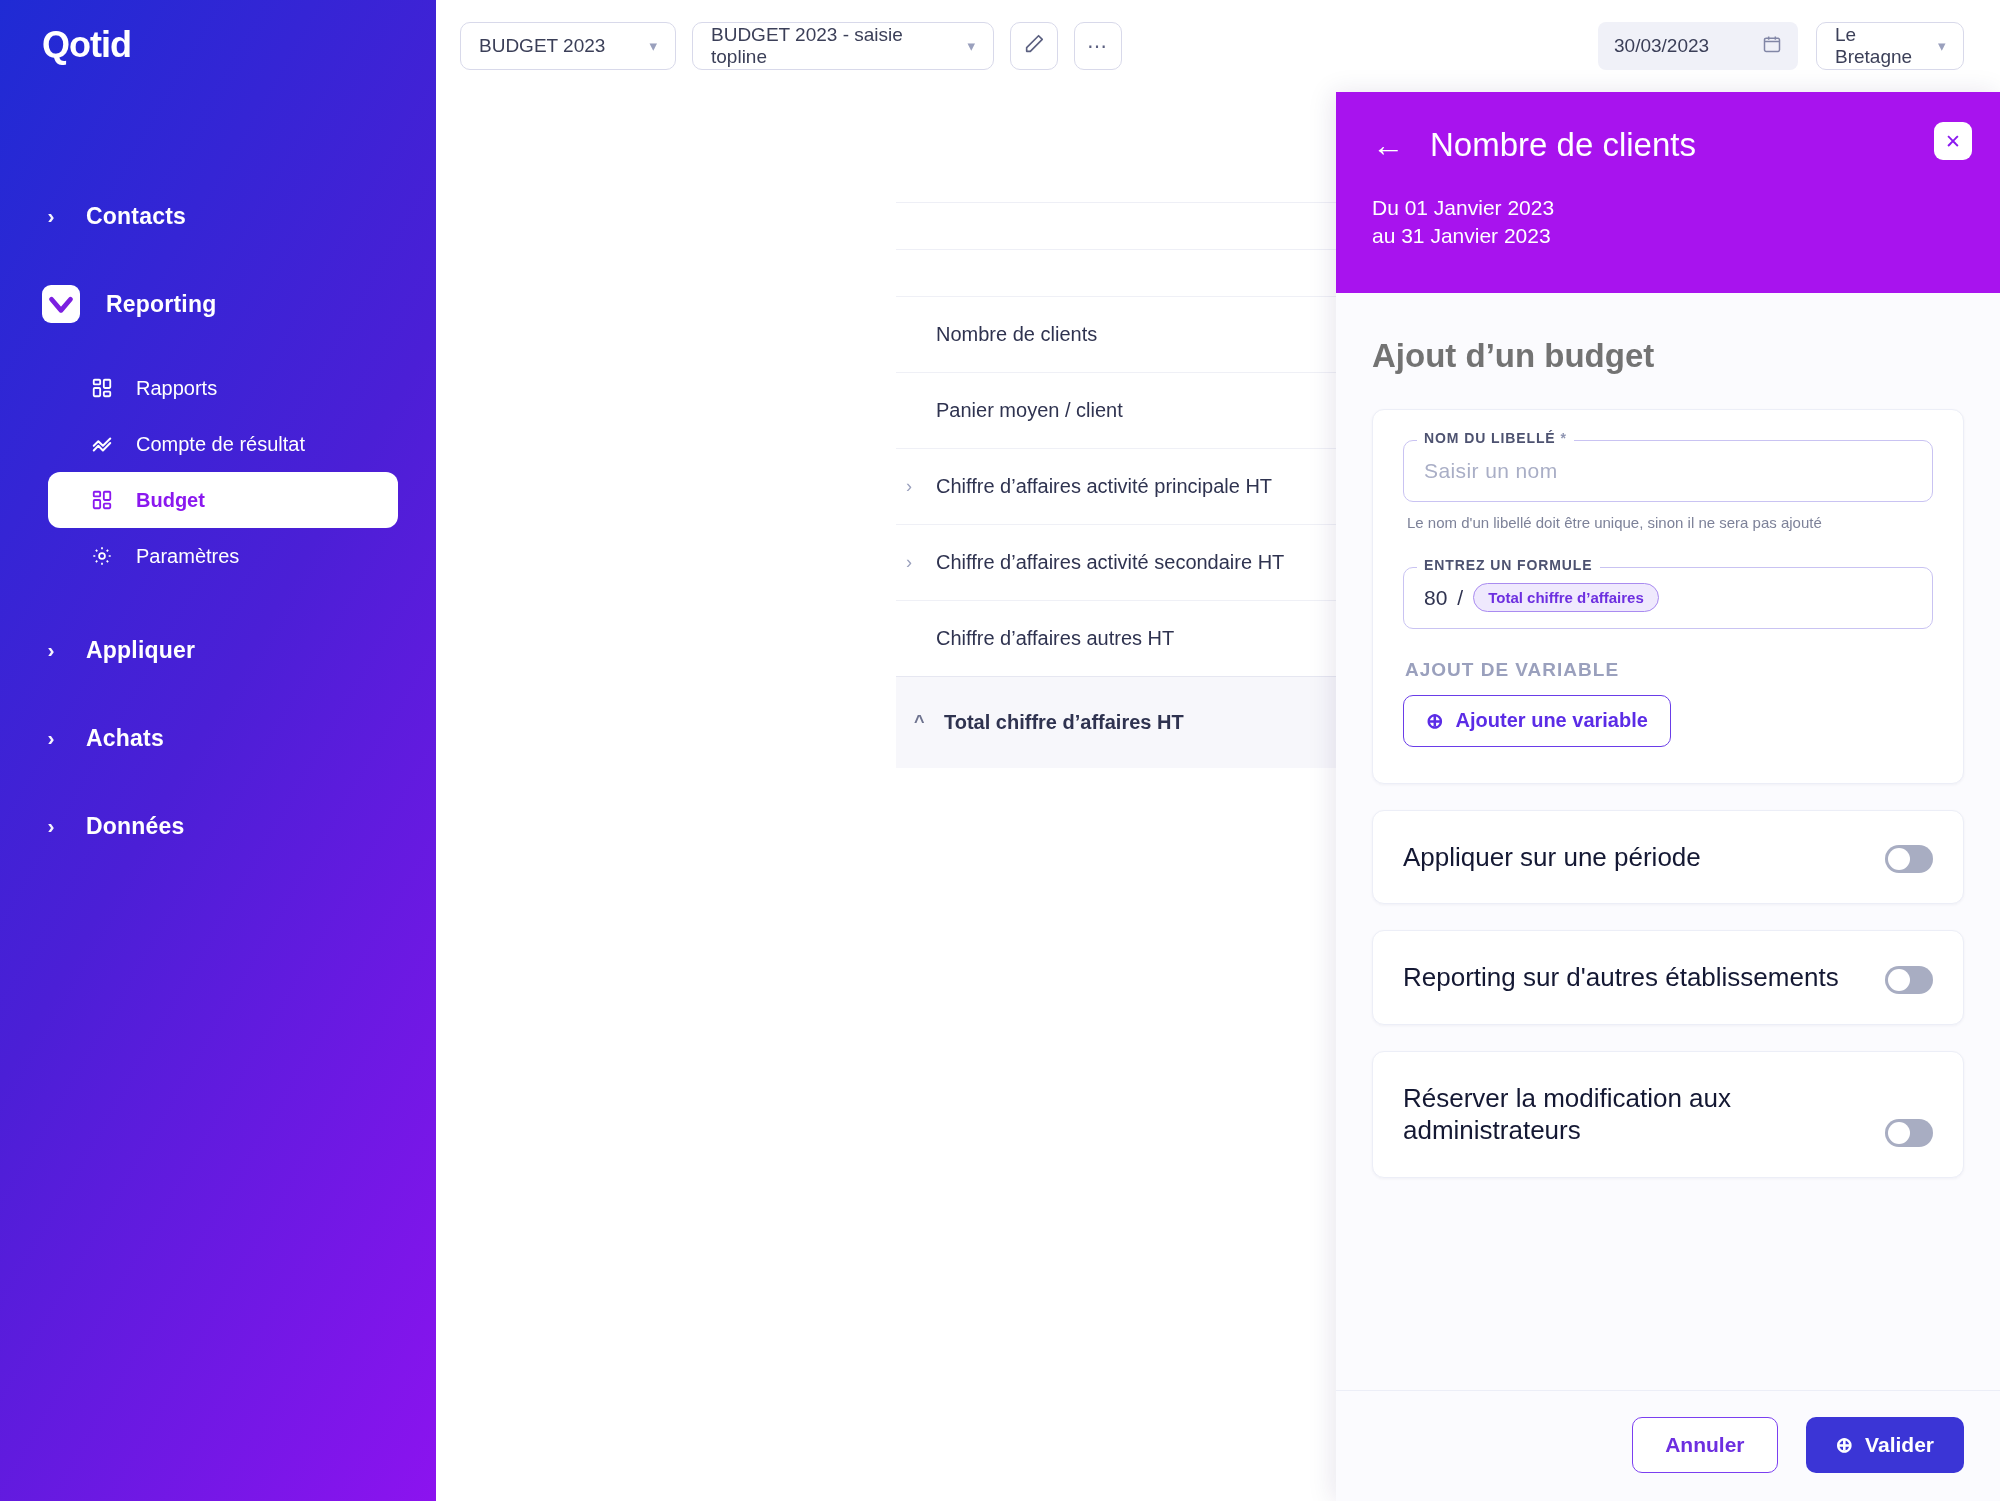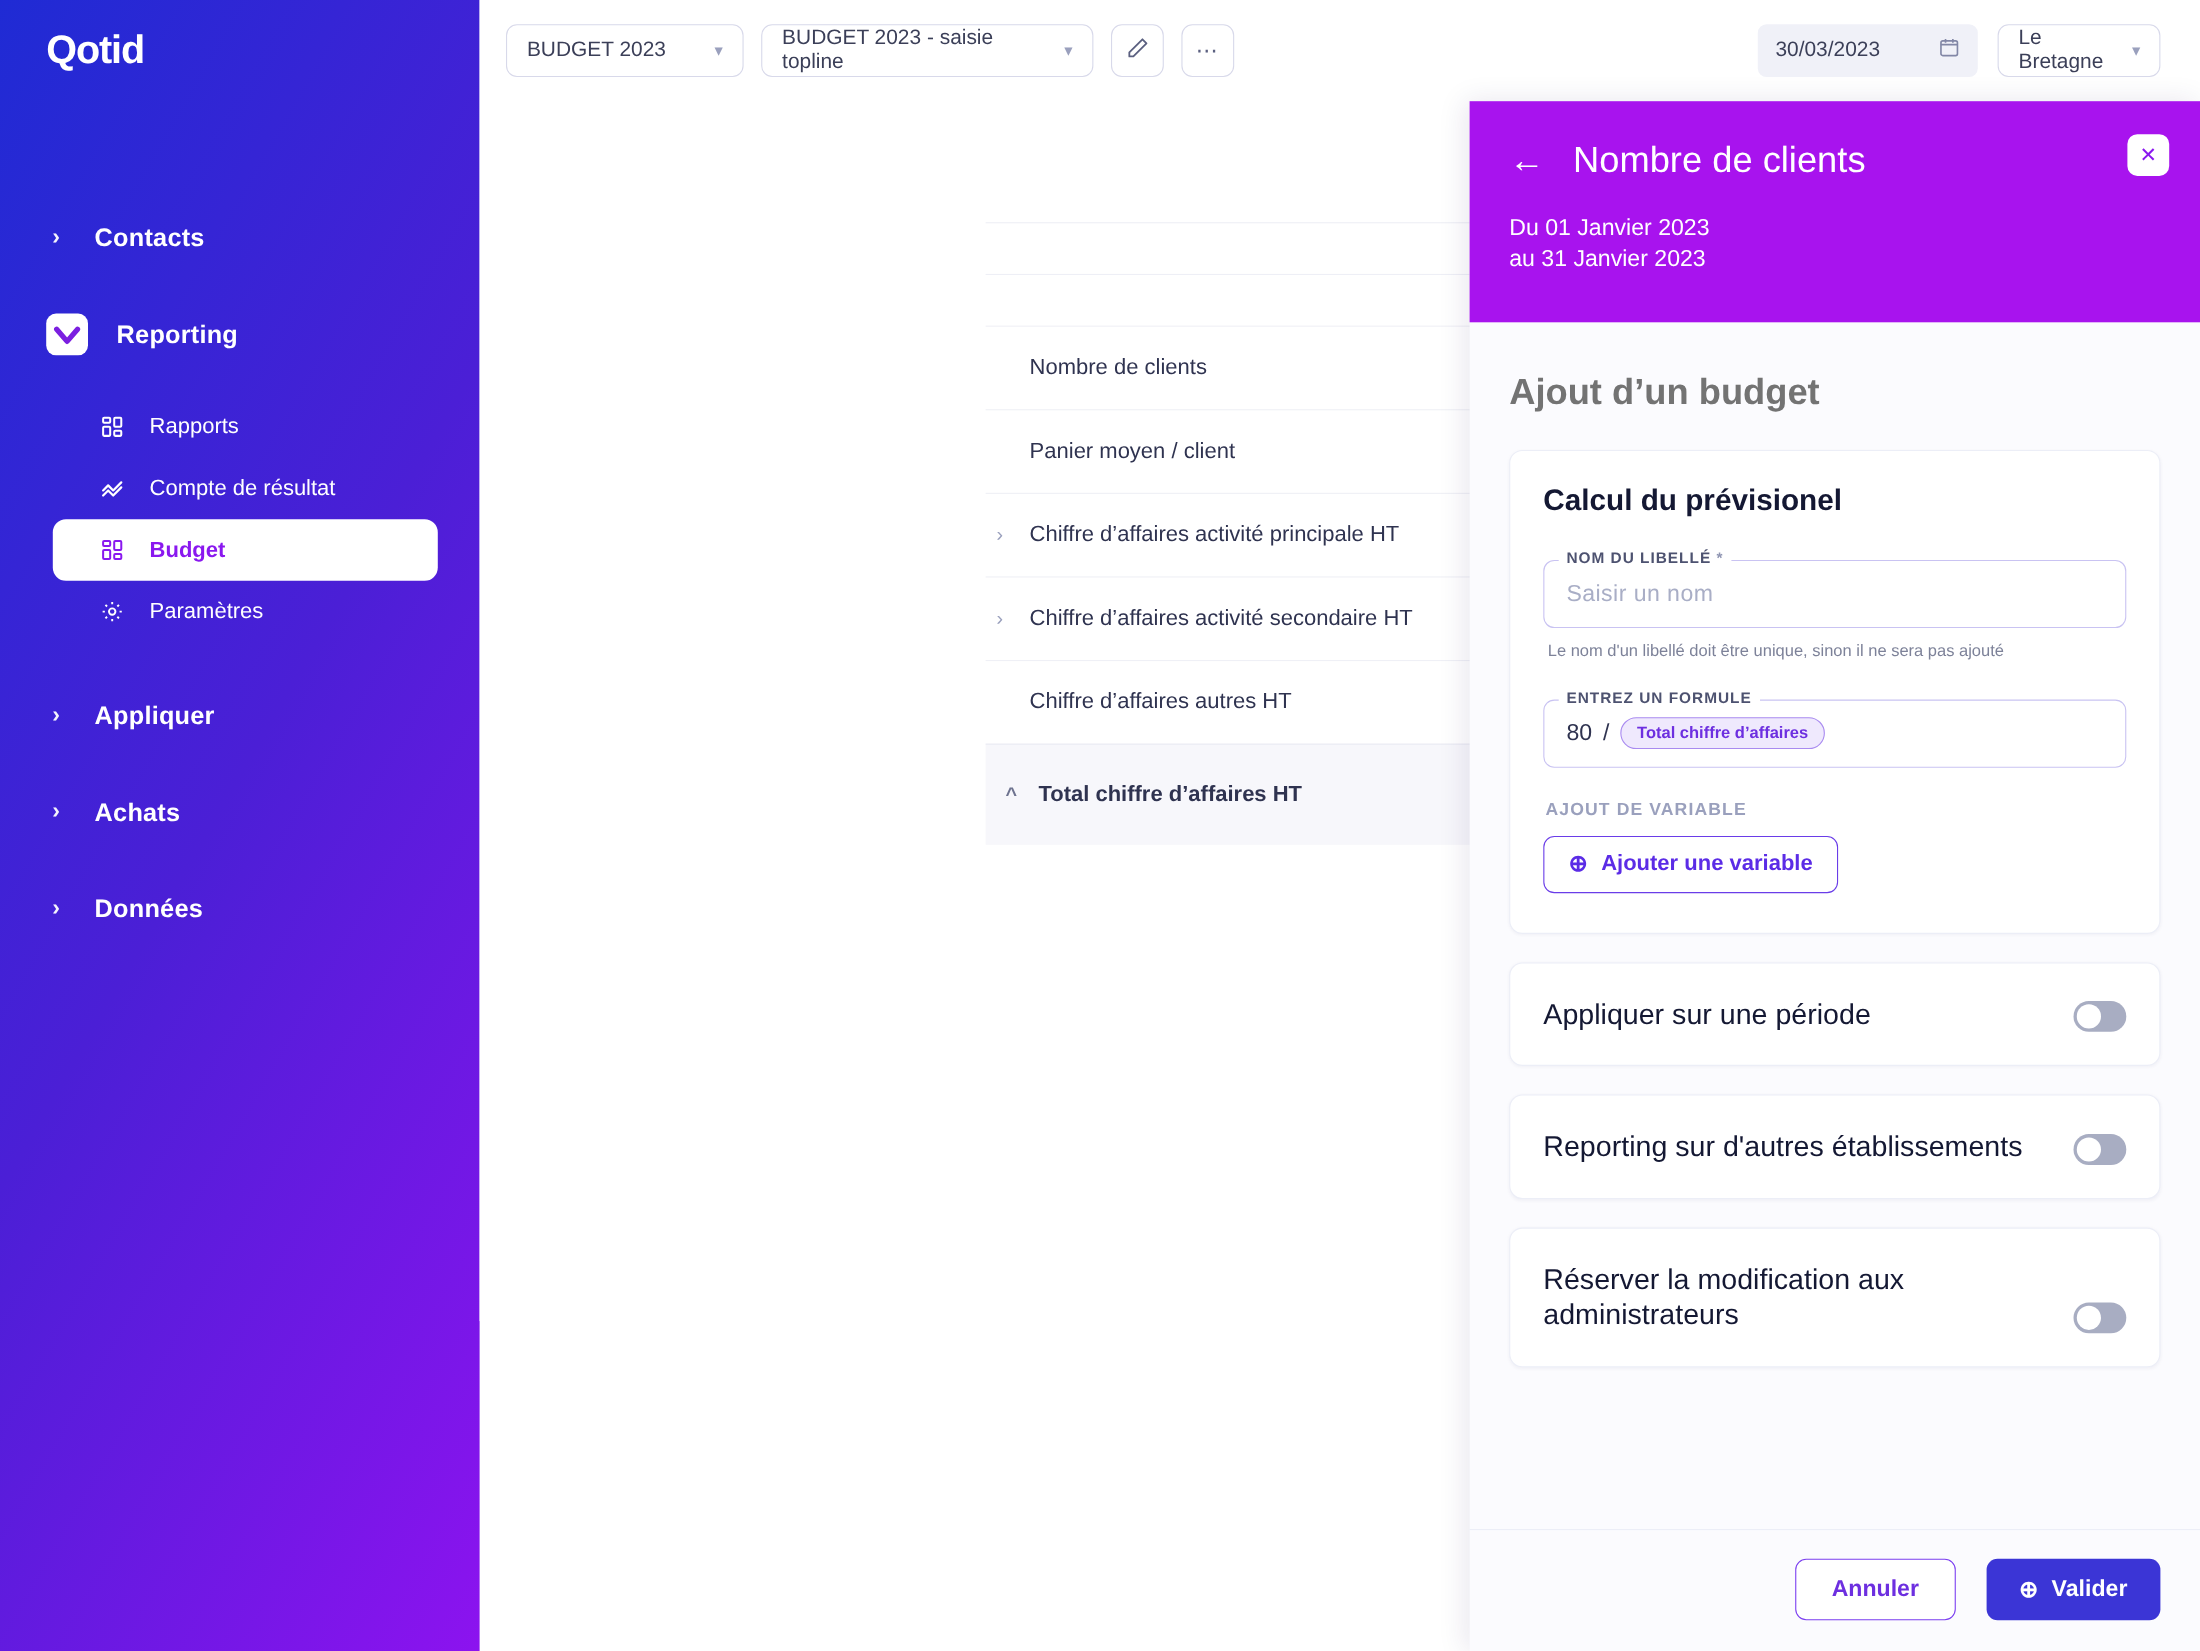--- a/index.html
+++ b/index.html
@@ -138,21 +138,21 @@
   }
   .field-legend .req { color:#8f95b2; }
   .ph { color:#a9aec6; font-size: 21px; letter-spacing:.4px; }
   .hint { font-size:15px; color:#7d8299; margin: 12px 0 36px 4px; }
 
   .formula { font-size: 21px; color:#2f3350; display:flex; align-items:center; gap:10px; }
   .chip {
     background:#efe9fd; border:1px solid #a98bf0; color:#6d2fe0;
     border-radius: 999px; font-size: 15px; padding: 5px 14px; font-weight:600;
   }
-  .var-label { font-size:16px; letter-spacing: 1px; color:#9aa0bd; font-weight:600; margin: 30px 0 14px 2px; }
+  .var-label { font-size:19px; letter-spacing: 1px; color:#9aa0bd; font-weight:600; margin: 30px 0 14px 2px; }
   .btn-outline {
     display:inline-flex; align-items:center; gap:12px;
     border:1.5px solid #6a3de8; color:#5b2ce6; background:#fff;
     border-radius:10px; height:52px; padding: 0 22px; font-size:20px; font-weight:bold; cursor:pointer;
   }
   .plus-ic { font-size:21px; }
 
   .toggle-card {
     display:flex; align-items:flex-end; justify-content:space-between;
     padding: 30px 30px; margin-top: 26px; min-height: 86px;
@@ -438,21 +438,20 @@
         <div class="panel-dates">
           <div>Du 01 Janvier 2023</div>
           <div>au 31 Janvier 2023</div>
         </div>
       </div>
 
       <div class="panel-body">
         <h2 class="panel-h2">Ajout d’un budget</h2>
 
         <div class="card card-calc">
-          <div class="card-title">Calcul du prévisionel</div>
 
           <div class="field">
             <div class="field-legend">
               <span>NOM DU LIBELLÉ</span>
               <span class="req">*</span>
             </div>
             <div class="field-box">
               <span class="ph">Saisir un nom</span>
             </div>
           </div>

